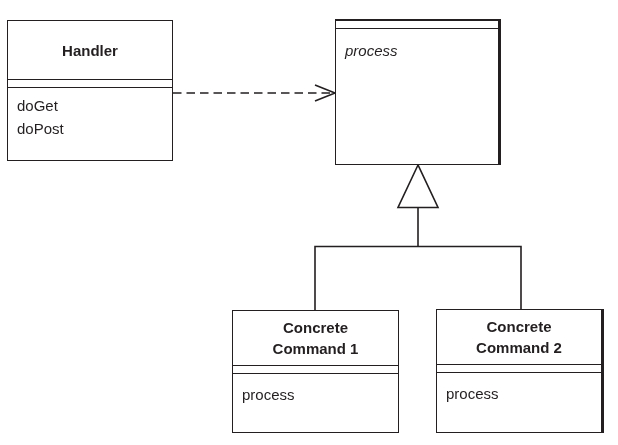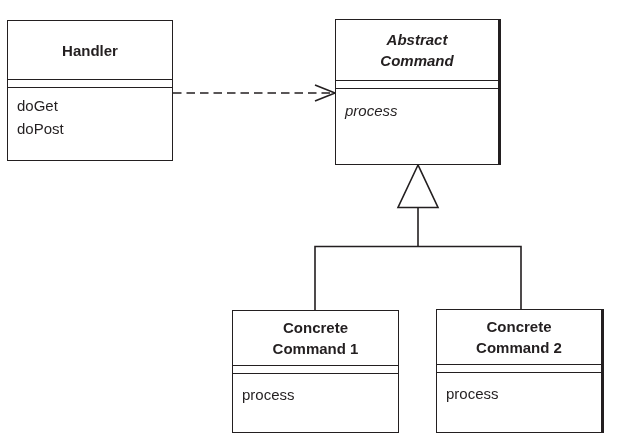--- a/index.html
+++ b/index.html
@@ -87,22 +87,20 @@
   </svg>
 
   <div class="uml-box" id="box-handler">
     <div class="uml-title">Handler</div>
     <div class="uml-attrs"></div>
     <div class="uml-methods">doGet
 doPost</div>
   </div>
 
   <div class="uml-box" id="box-abstract">
-    <div class="uml-title italic">Abstract
-Command</div>
     <div class="uml-attrs"></div>
     <div class="uml-methods italic">process</div>
   </div>
 
   <div class="uml-box" id="box-concrete1">
     <div class="uml-title">Concrete
 Command 1</div>
     <div class="uml-attrs"></div>
     <div class="uml-methods">process</div>
   </div>

